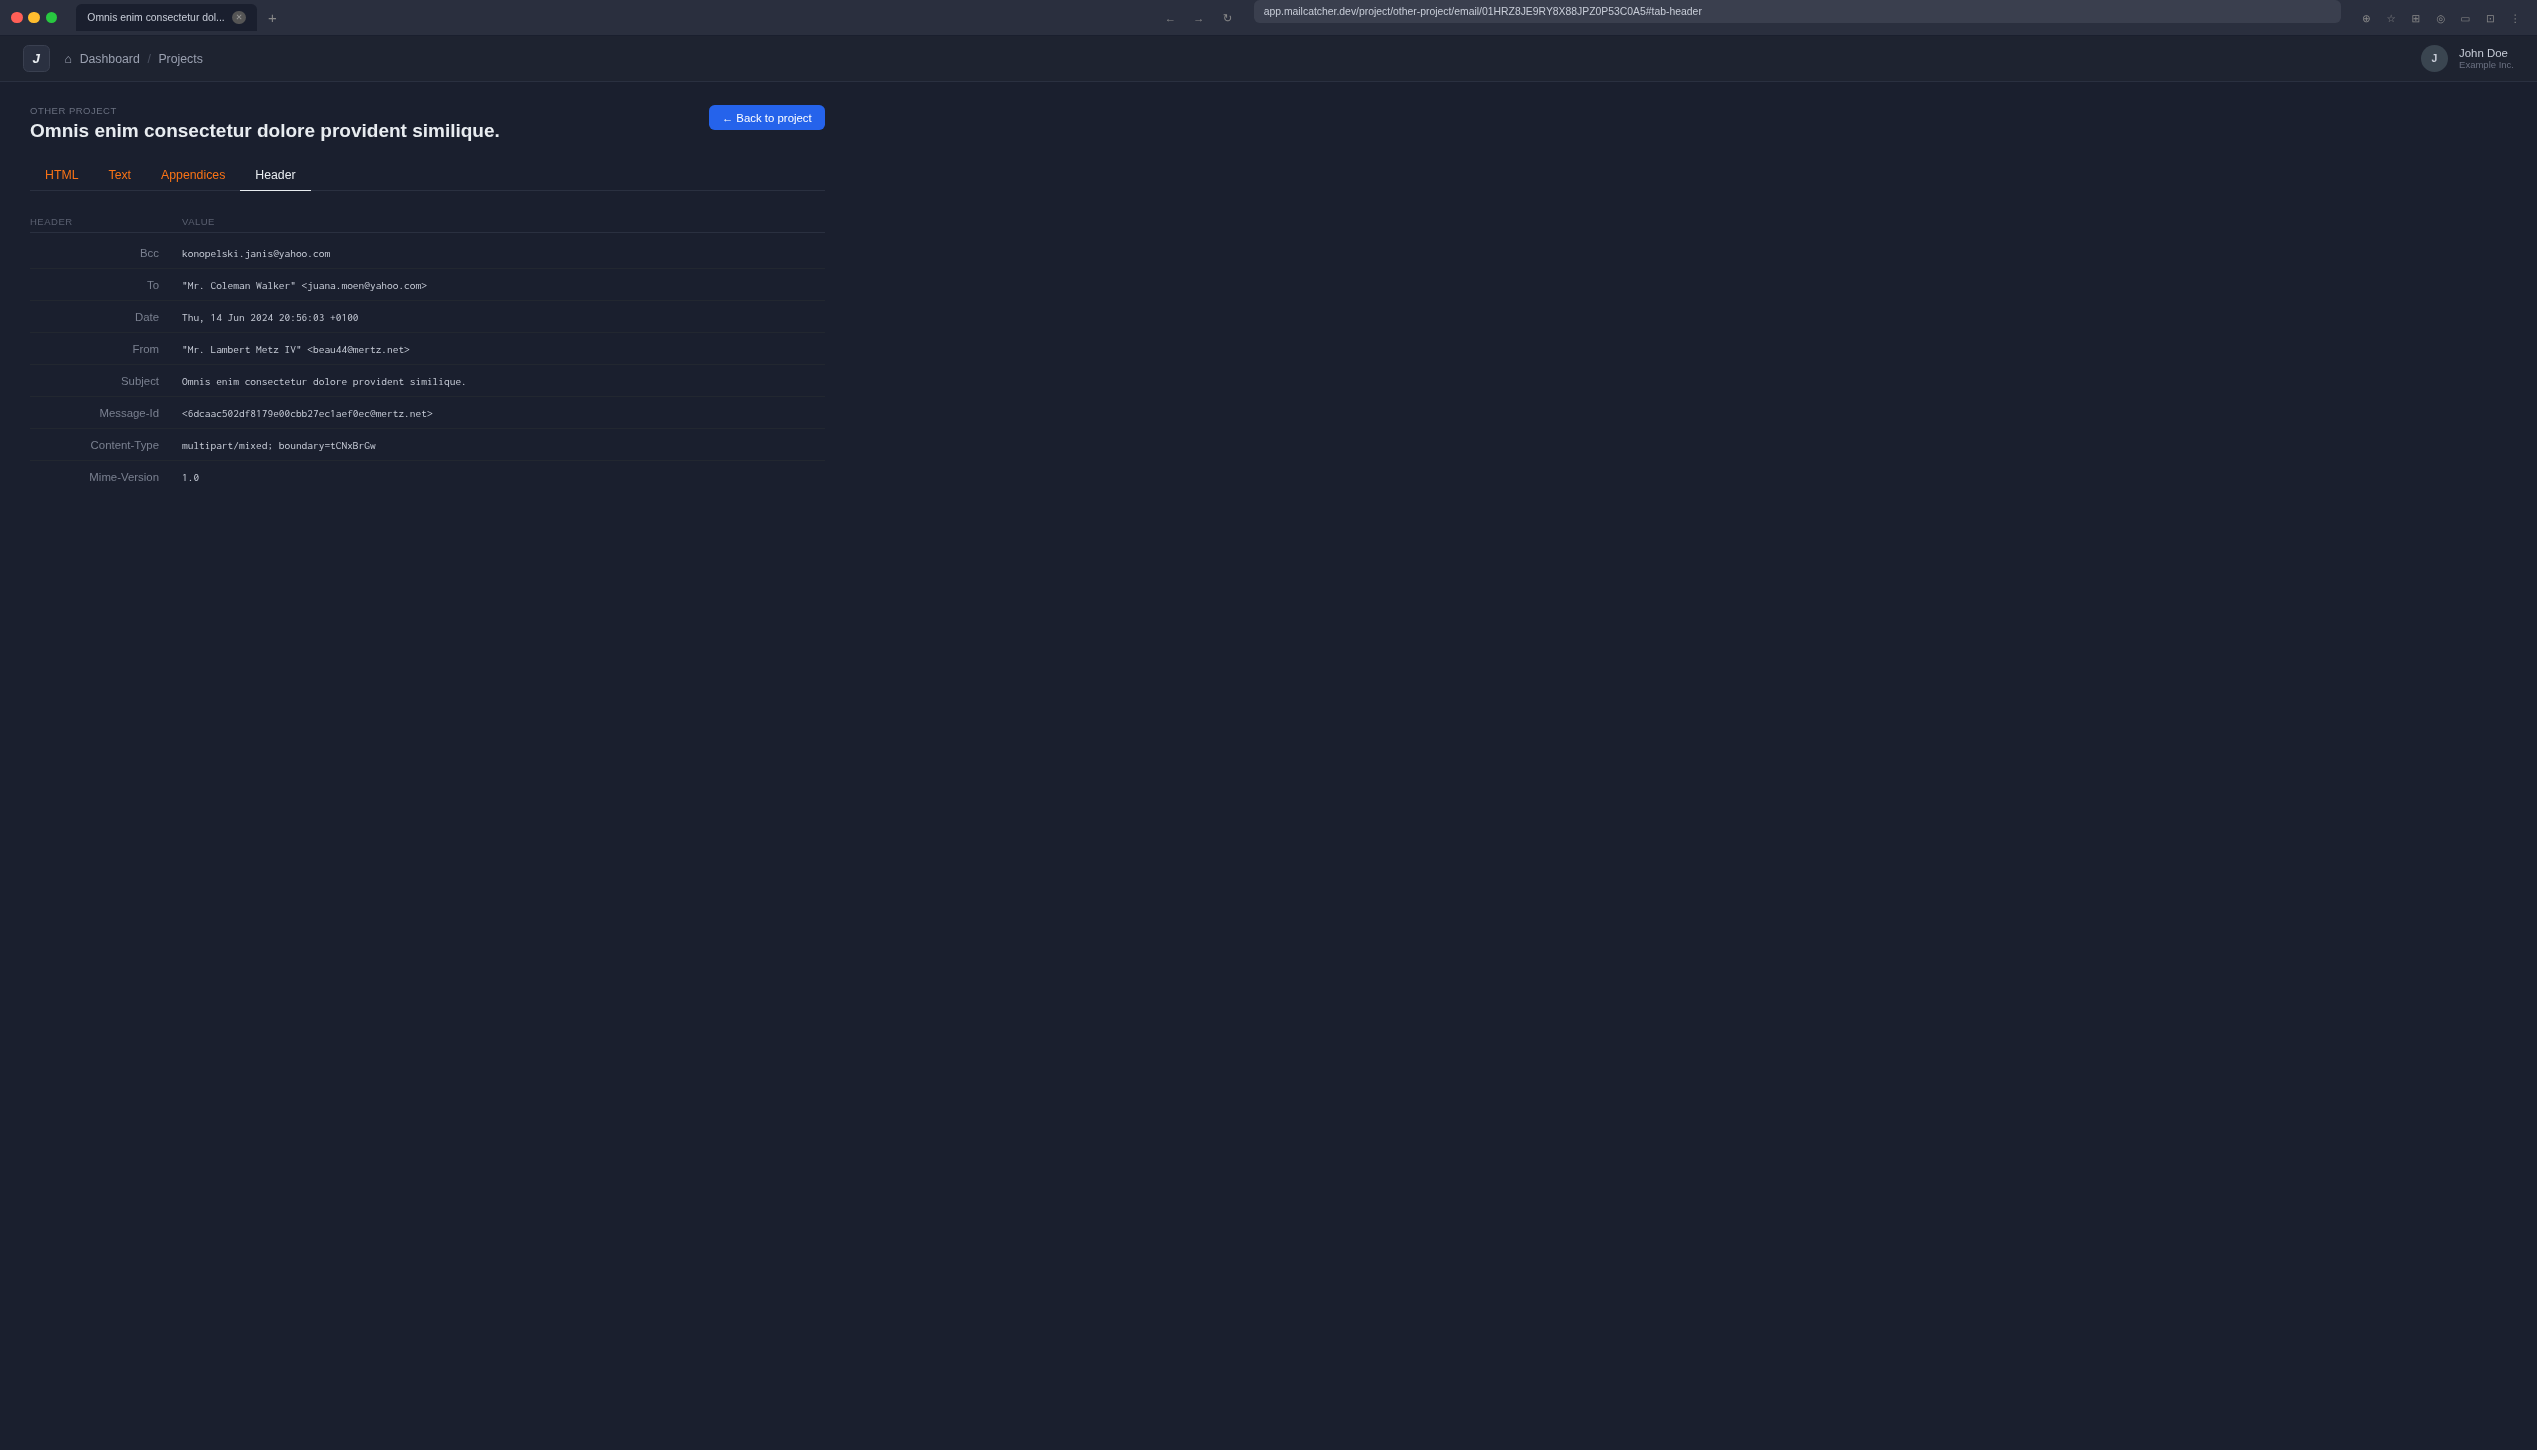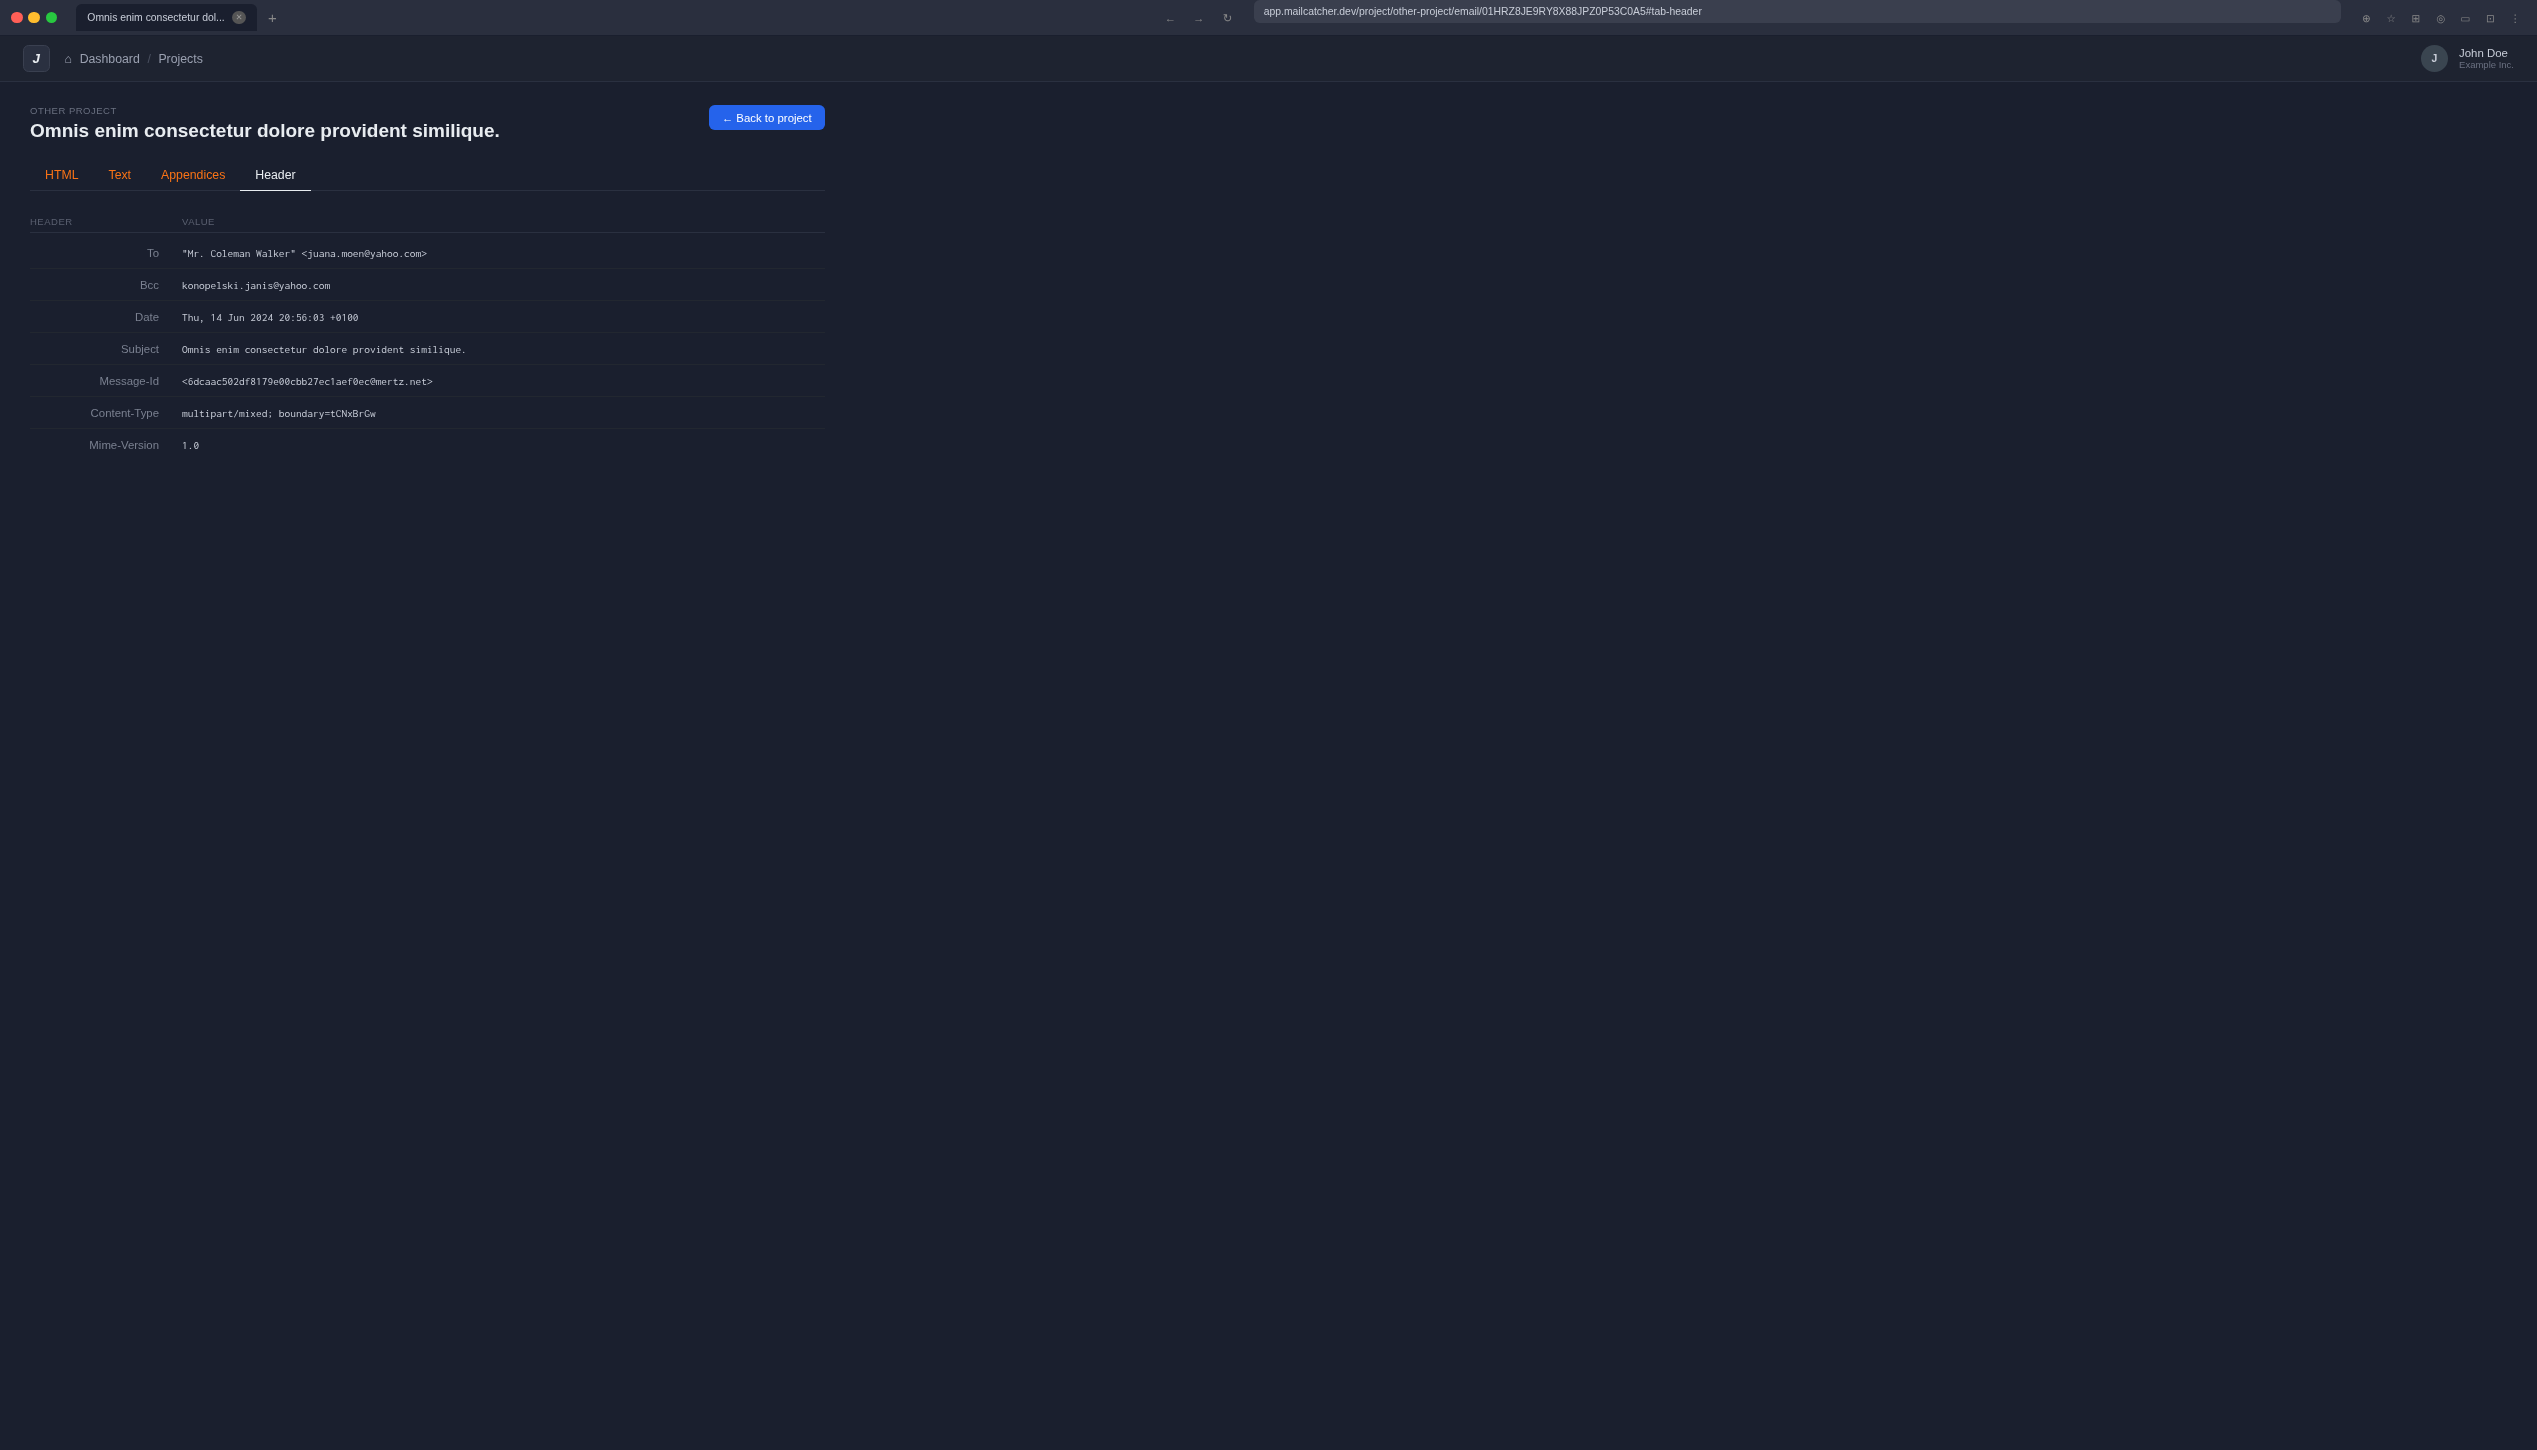--- a/index.html
+++ b/index.html
@@ -397,34 +397,38 @@
     <div class="tab-item active">Header</div>
   </div>
 
   <div class="header-table">
     <div class="table-head">
       <div class="table-head-label">HEADER</div>
       <div class="table-head-label">VALUE</div>
     </div>
 
     <div class="table-row">
+      <div class="row-header">Bcc</div>
+      <div class="row-value">konopelski.janis@yahoo.com</div>
+    </div>
+
+    <div class="table-row">
       <div class="row-header">To</div>
       <div class="row-value">"Mr. Coleman Walker" &lt;juana.moen@yahoo.com&gt;</div>
     </div>
 
     <div class="table-row">
-      <div class="row-header">Bcc</div>
-      <div class="row-value">konopelski.janis@yahoo.com</div>
-    </div>
-
-    <div class="table-row">
       <div class="row-header">Date</div>
       <div class="row-value">Thu, 14 Jun 2024 20:56:03 +0100</div>
     </div>
 
+    <div class="table-row">
+      <div class="row-header">From</div>
+      <div class="row-value">"Mr. Lambert Metz IV" &lt;beau44@mertz.net&gt;</div>
+    </div>
 
     <div class="table-row">
       <div class="row-header">Subject</div>
       <div class="row-value">Omnis enim consectetur dolore provident similique.</div>
     </div>
 
     <div class="table-row">
       <div class="row-header">Message-Id</div>
       <div class="row-value">&lt;6dcaac502df8179e00cbb27ec1aef0ec@mertz.net&gt;</div>
     </div>

